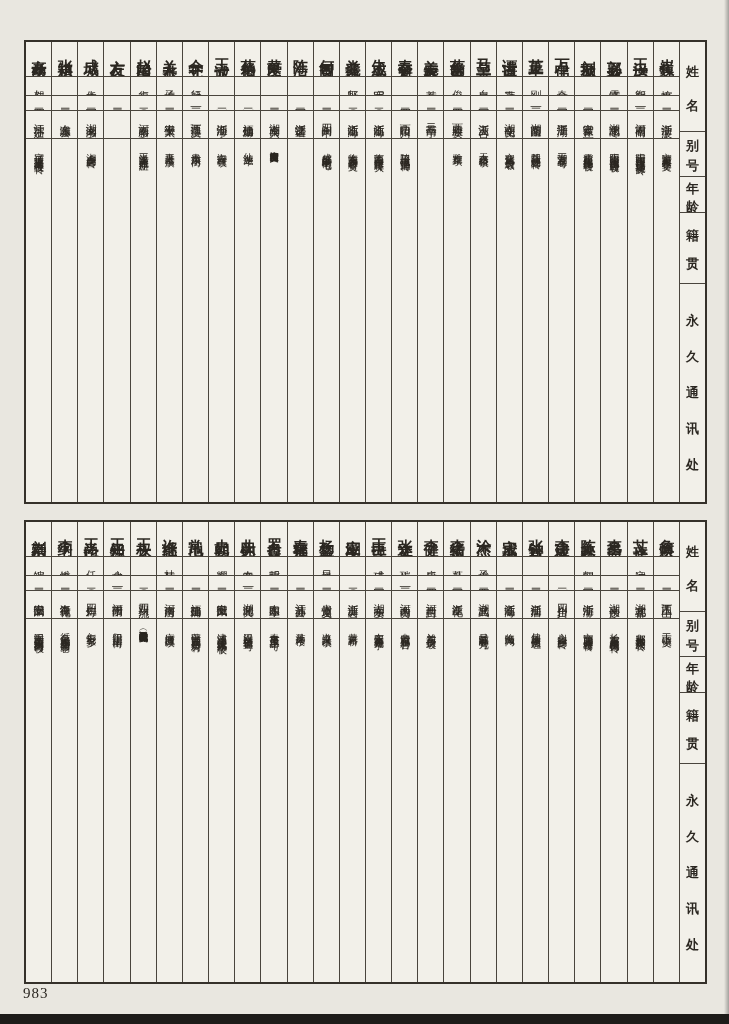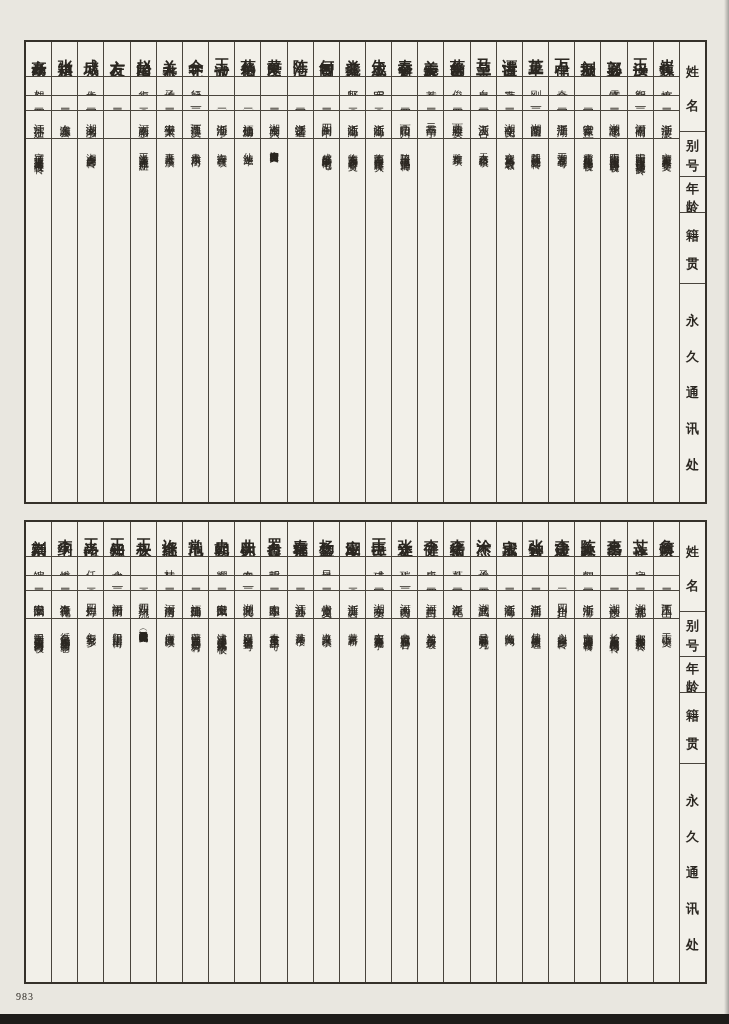--- a/index.html
+++ b/index.html
@@ -30,21 +30,21 @@
   .c-age .vt{font-size:12px;letter-spacing:1px;}
   .c-native{height:66px;padding-top:4px;}
   .c-native .vt{font-size:11px;letter-spacing:1px;}
   .c-addr{flex:1 1 auto;border-bottom:none;padding:6px 1px 4px 1px;}
   .c-addr .vt{height:100%;font-size:10px;line-height:1.2;letter-spacing:1px;}
   .c-addr .vt.tiny{font-size:9px;letter-spacing:0;}
   .head .cell{align-items:stretch;}
   .hlabel{height:100%;display:flex;flex-direction:column;justify-content:space-evenly;align-items:center;
     font-weight:bold;font-size:13px;color:#2b2721;}
   .head .c-addr{padding:10px 0;}
-  .page-number{position:absolute;left:16px;bottom:22px;font-size:10px;color:#2b2721;letter-spacing:1px;}
+  .page-number{position:absolute;left:23px;bottom:22px;font-size:15px;color:#2b2721;letter-spacing:1px;}
 </style>
 </head>
 <body>
 
 <div class="scan">
   <div class="page">
     <div class="grid-table">
         <div class="col head">
           <div class="cell c-name">
             <span class="hlabel">

